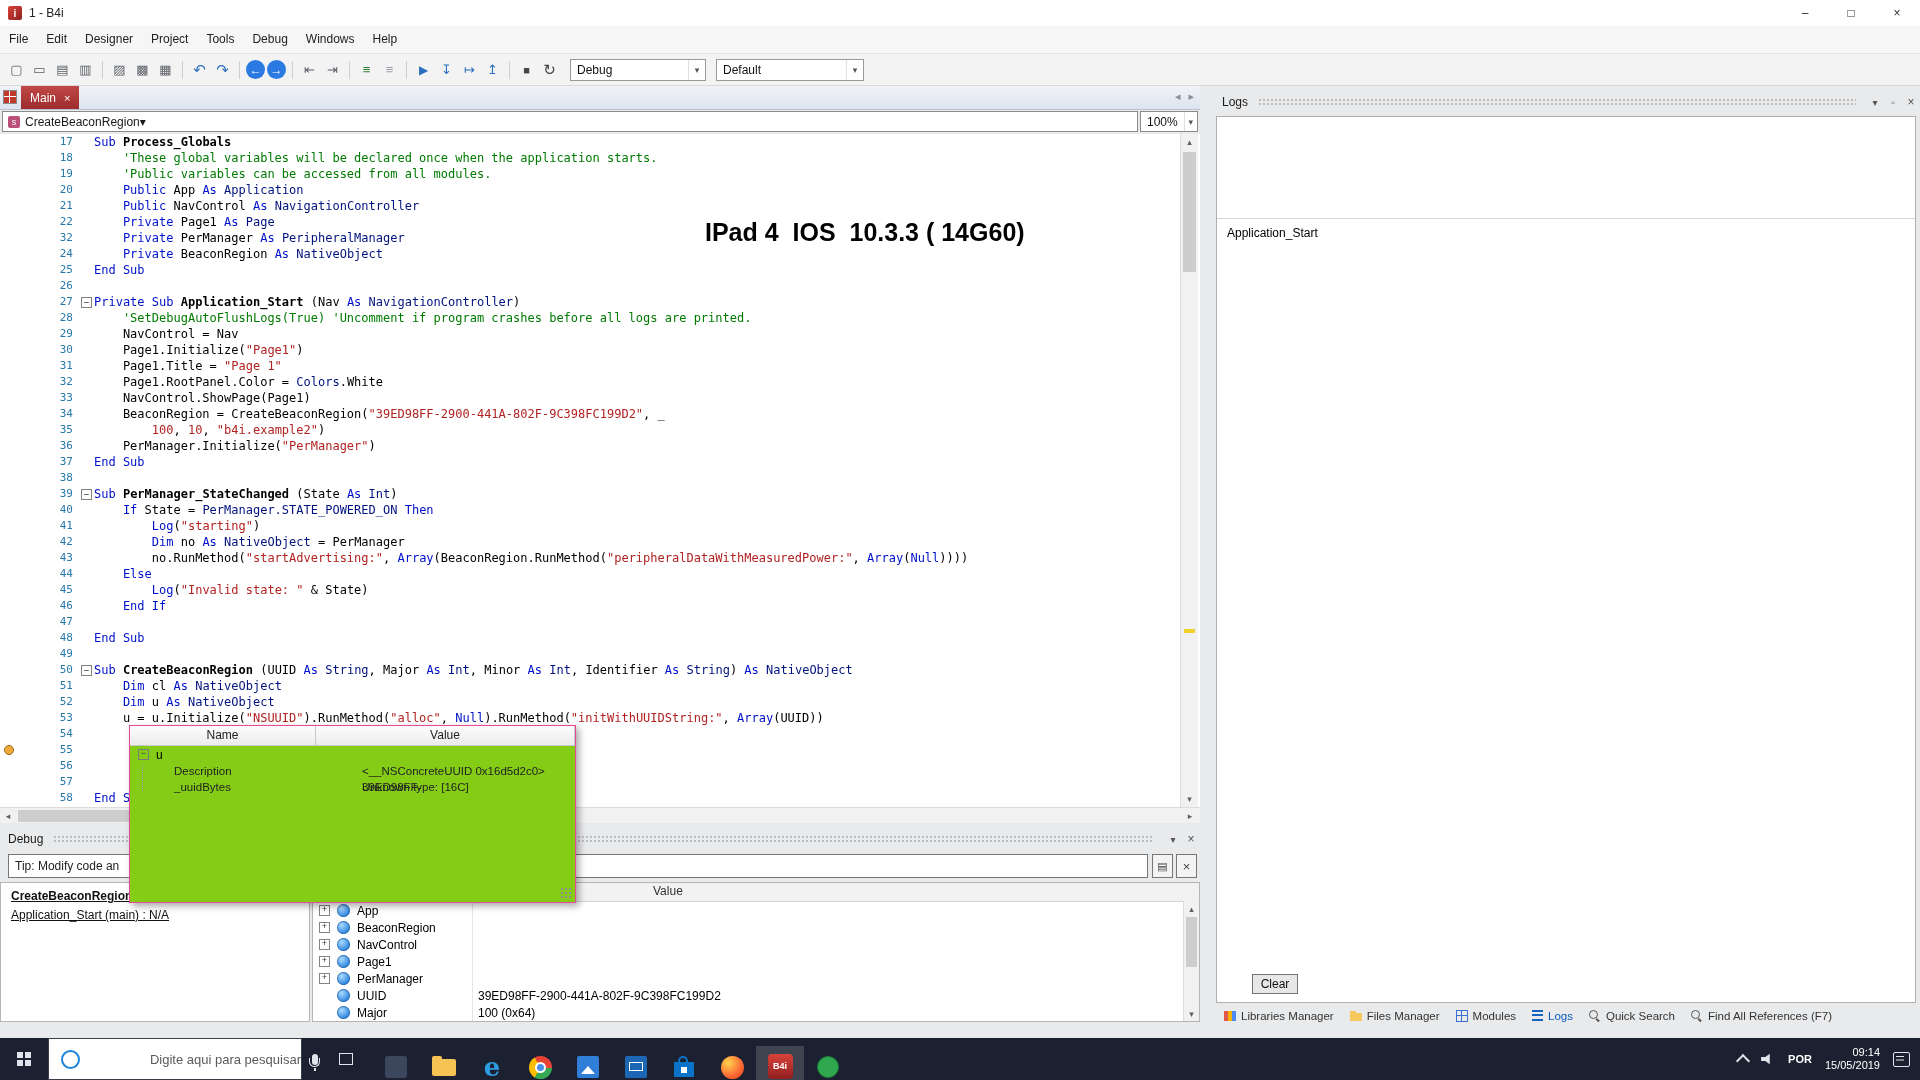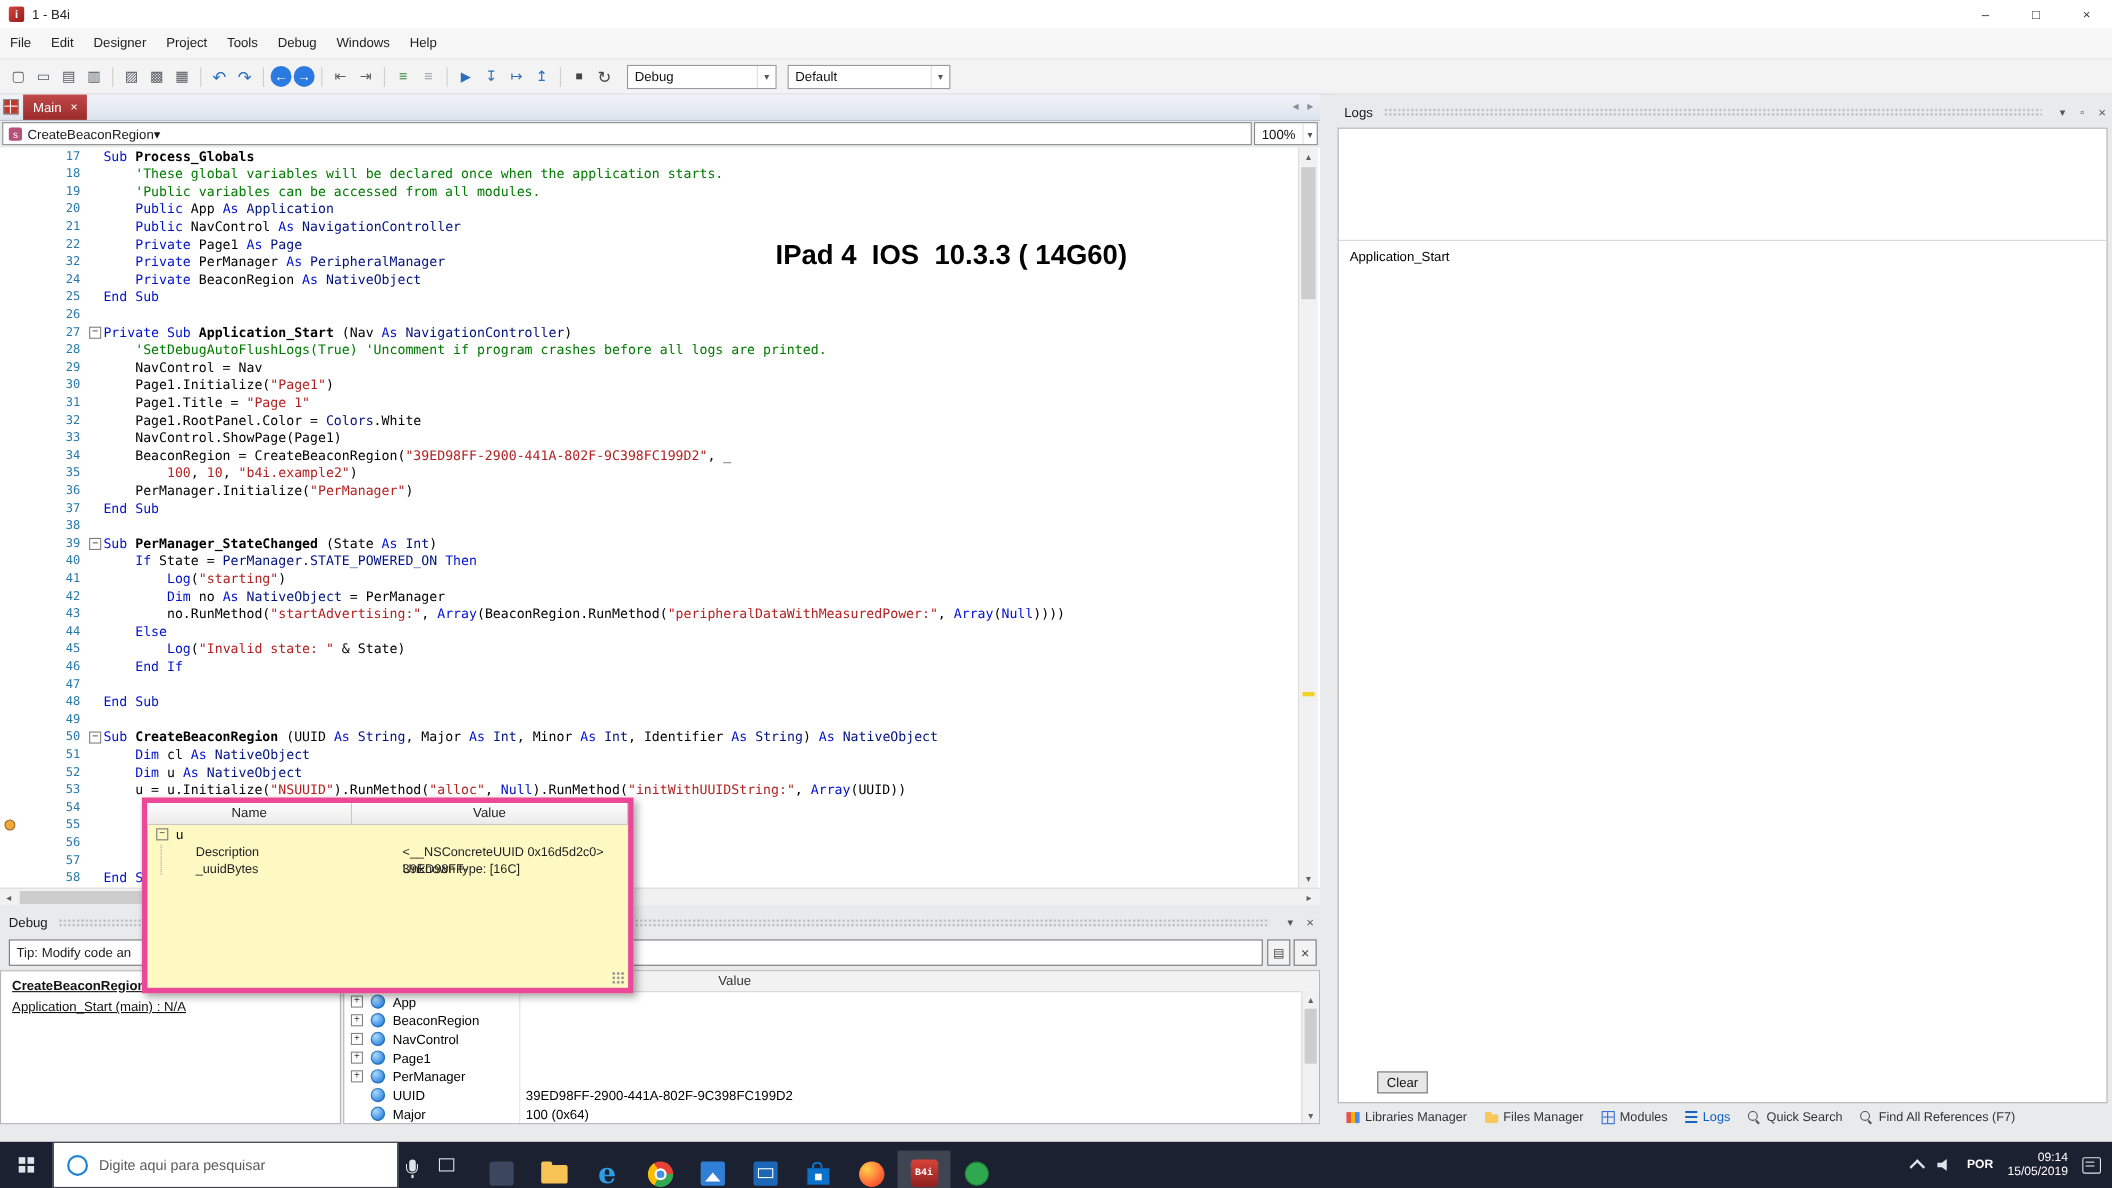--- a/index.html
+++ b/index.html
@@ -176,22 +176,22 @@
   .ic-modules{border:1px solid #3b6fd4;box-sizing:border-box;}
   .ic-modules::before{content:"";position:absolute;left:4.5px;top:0;width:1px;height:10px;background:#3b6fd4;}
   .ic-modules::after{content:"";position:absolute;left:0;top:4.5px;width:10px;height:1px;background:#3b6fd4;}
   .ic-logs{background:repeating-linear-gradient(#1565c0 0 2px,transparent 2px 4.5px);height:11px;width:11px;}
   .ic-search::before,.ic-findref::before{content:"";position:absolute;left:0;top:0;width:7px;height:7px;
       border:1.5px solid #555;border-radius:50%;}
   .ic-search::after,.ic-findref::after{content:"";position:absolute;left:8px;top:8px;width:4px;height:1.5px;
       background:#555;transform:rotate(45deg);transform-origin:0 0;}
 
   
-  .datatip{position:absolute;left:129px;top:725px;width:447px;height:178px;background:#fef9c3;
-           border:5px solid #ec4899;box-shadow:3px 3px 7px rgba(0,0,0,.35);z-index:60;box-sizing:border-box;}
+  .datatip{position:absolute;left:129px;top:725px;width:447px;height:178px;background:#84cc16;
+           border:1px solid #ec4899;box-shadow:3px 3px 7px rgba(0,0,0,.35);z-index:60;box-sizing:border-box;}
   .dt-header{display:grid;grid-template-columns:186px 1fr;height:20px;}
   .dt-hcell{background:linear-gradient(#fdfdfd,#ebebeb);border-right:1px solid #c8c8c8;
             border-bottom:1px solid #c8c8c8;text-align:center;line-height:19px;color:#222;}
   .dt-root{height:17px;display:flex;align-items:center;position:relative;}
   .dt-expander{width:9px;height:9px;border:1px solid #7a7a7a;margin-left:8px;font-size:9px;
                line-height:7px;text-align:center;color:#333;flex:none;}
   .dt-expander::before{content:"−";}
   .dt-root-label{margin-left:7px;color:#000;}
   .dt-row{display:grid;grid-template-columns:186px 1fr;height:16px;line-height:16px;font-size:11.5px;}
   .dt-name{padding-left:44px;color:#222;}
@@ -199,32 +199,32 @@
   .dt-tree{position:absolute;left:12px;top:38px;height:27px;border-left:1px dotted #9a9a9a;}
   .dt-grip{position:absolute;right:3px;bottom:3px;width:12px;height:12px;
            background-image:radial-gradient(#8f8f8f 1px,transparent 1.3px);background-size:4px 4px;}
 
   
   .taskbar{position:absolute;left:0;top:1038px;width:1920px;height:42px;background:#1b2130;
            display:flex;align-items:center;}
   .start-btn{width:48px;height:42px;display:flex;align-items:center;justify-content:center;flex:none;}
   .win-logo{display:grid;grid-template:6px 6px/6px 6px;gap:1.5px;}
   .win-logo i{background:#dfe3ea;}
-  .tb-search{width:314px;height:42px;background:#ffffff;display:flex;align-items:center;flex:none;
-             border:1px solid #3a3f4a;box-sizing:border-box;}
+  .tb-search{width:254px;height:42px;background:#ffffff;display:flex;align-items:center;flex:none;
+             border:1px solid #3a3f4a;box-sizing:border-box;justify-content:space-between;}
   .cortana{width:15px;height:15px;border:2px solid #1f84d8;border-radius:50%;margin:0 10px 0 12px;flex:none;}
   .tb-search-text{color:#5a5a5a;font-size:13px;white-space:nowrap;}
   .mic-wrap{width:26px;height:42px;display:flex;align-items:center;justify-content:center;flex:none;}
   .mic{width:6px;height:11px;background:#dfe3ea;border-radius:3px;position:relative;}
   .mic::before{content:"";position:absolute;left:-3.5px;top:4px;width:11px;height:9px;border:1.5px solid #dfe3ea;
                border-top:none;border-radius:0 0 7px 7px;box-sizing:border-box;}
   .mic::after{content:"";position:absolute;left:2px;top:14px;width:2px;height:3px;background:#dfe3ea;}
   .taskview-wrap{width:36px;height:42px;display:flex;align-items:center;justify-content:center;flex:none;}
   .taskview{width:14px;height:12px;border:1.5px solid #dfe3ea;position:relative;box-sizing:border-box;}
-  .apps{display:flex;height:26px;margin-left:8px;font-family:Liberation Mono, monospace;}
+  .apps{display:flex;height:26px;margin-left:8px;}
   .app-slot{width:48px;height:42px;display:flex;align-items:center;justify-content:center;box-sizing:border-box;}
   .app-slot.active{background:rgba(255,255,255,.16);border-bottom:2px solid #76b9ed;}
   .app-ic{display:flex;align-items:center;justify-content:center;}
   .ai-system{width:22px;height:22px;border-radius:3px;background:#3c465c;}
   .ai-file-explorer{width:24px;height:17px;background:#f8c355;border-radius:2px;position:relative;}
   .ai-file-explorer::before{content:"";position:absolute;left:0;top:-3px;width:10px;height:4px;background:#f8c355;border-radius:2px 2px 0 0;}
   .ai-edge{color:#2d9ce3;font-size:26px;font-weight:bold;font-family:"DejaVu Serif",serif;line-height:22px;}
   .ai-edge::before{content:"e";}
   .ai-chrome{width:23px;height:23px;border-radius:50%;position:relative;
              background:conic-gradient(from -30deg,#ea4335 0 120deg,#34a853 120deg 240deg,#fbbc05 240deg 360deg);}

